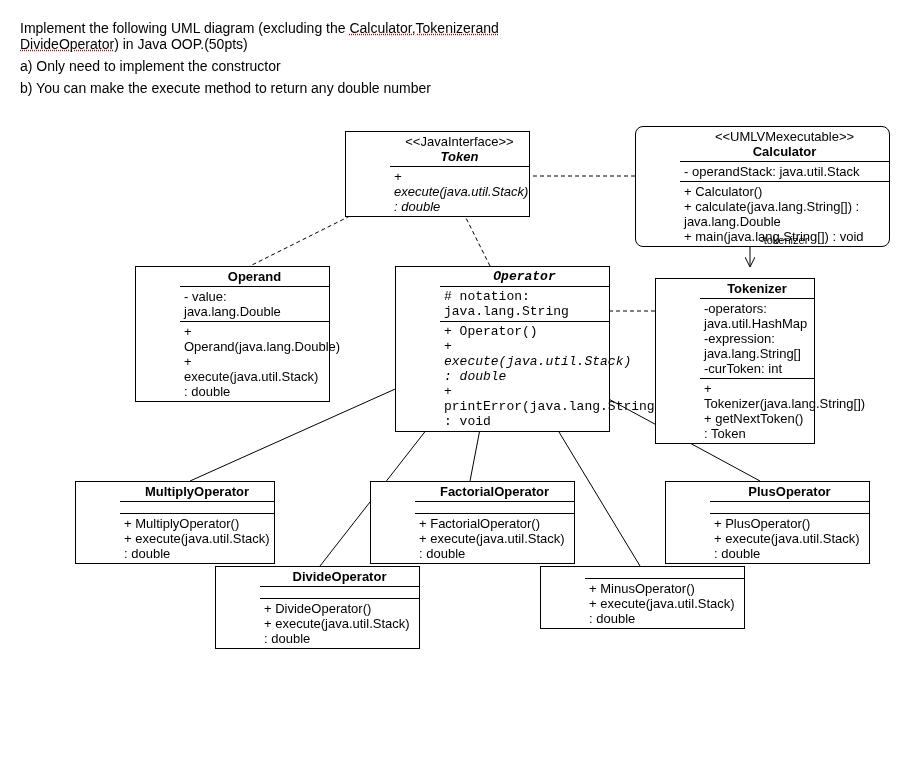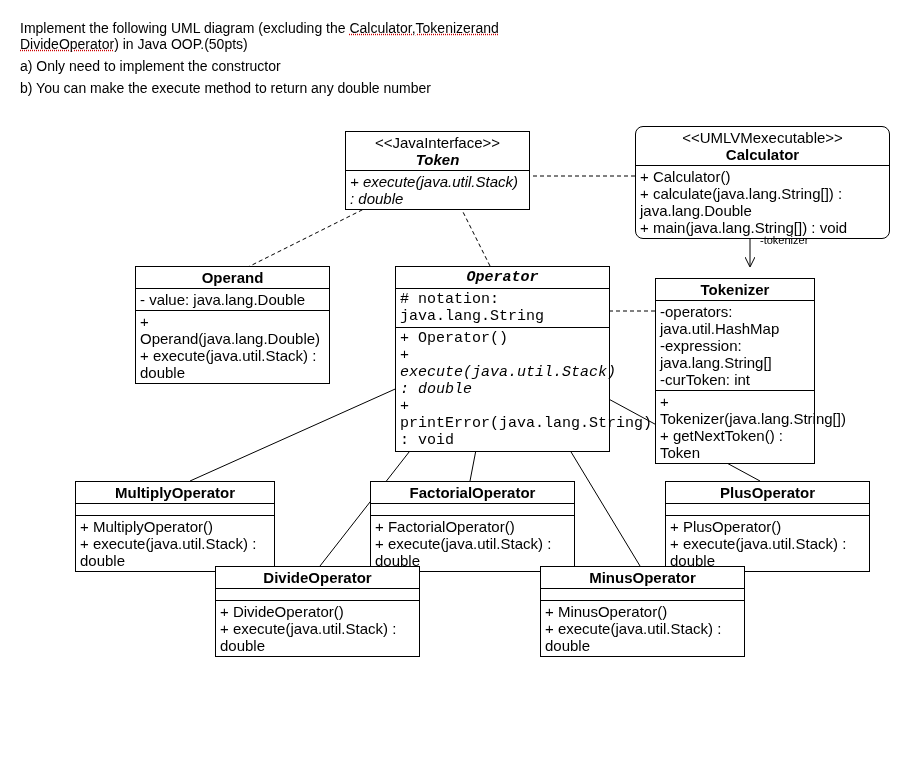--- a/index.html
+++ b/index.html
@@ -23,21 +23,22 @@
   .diagram {
     position: relative;
     width: 100%;
     height: 560px;
     margin-top: 30px;
   }
   .uml-box {
     position: absolute;
     border: 1px solid #000;
     background: #fff;
-    font-size: 15px;
+    font-size: 13px;
+    padding-left: 44px;
   }
   .uml-title {
     border-bottom: 1px solid #000;
     text-align: center;
     padding: 2px 4px;
     font-weight: bold;
   }
   .uml-stereo { font-weight: normal; }
   .uml-section {
     border-bottom: 1px solid #000;
@@ -106,20 +107,21 @@
       <div style="font-style:italic">Token</div>
     </div>
     <div class="uml-section" style="font-style:italic">+ execute(java.util.Stack) : double</div>
   </div>
 
   <div class="uml-box" style="left:615px; top:0px; width:255px;border-radius:8px;">
     <div class="uml-title">
       <div class="uml-stereo">&lt;&lt;UMLVMexecutable&gt;&gt;</div>
       <div>Calculator</div>
     </div>
+    <div class="uml-section">- operandStack: java.util.Stack</div>
     <div class="uml-section">
       <div>+ Calculator()</div>
       <div>+ calculate(java.lang.String[]) : java.lang.Double</div>
       <div class="underline">+ main(java.lang.String[]) : void</div>
     </div>
   </div>
   <div style="position:absolute; left:740px; top:108px; font-size:11px;">-tokenizer</div>
 
   <div class="uml-box" style="left:115px; top:140px; width:195px;">
     <div class="uml-title">Operand</div>
@@ -183,21 +185,20 @@
   <div class="uml-box" style="left:195px; top:440px; width:205px;">
     <div class="uml-title">DivideOperator</div>
     <div class="uml-section"></div>
     <div class="uml-section">
       <div>+ DivideOperator()</div>
       <div>+ execute(java.util.Stack) : double</div>
     </div>
   </div>
 
   <div class="uml-box" style="left:520px; top:440px; width:205px;">
-    <div class="uml-title">MinusOperator</div>
     <div class="uml-section"></div>
     <div class="uml-section">
       <div>+ MinusOperator()</div>
       <div>+ execute(java.util.Stack) : double</div>
     </div>
   </div>
 
 </div>
 
 </body></html>

